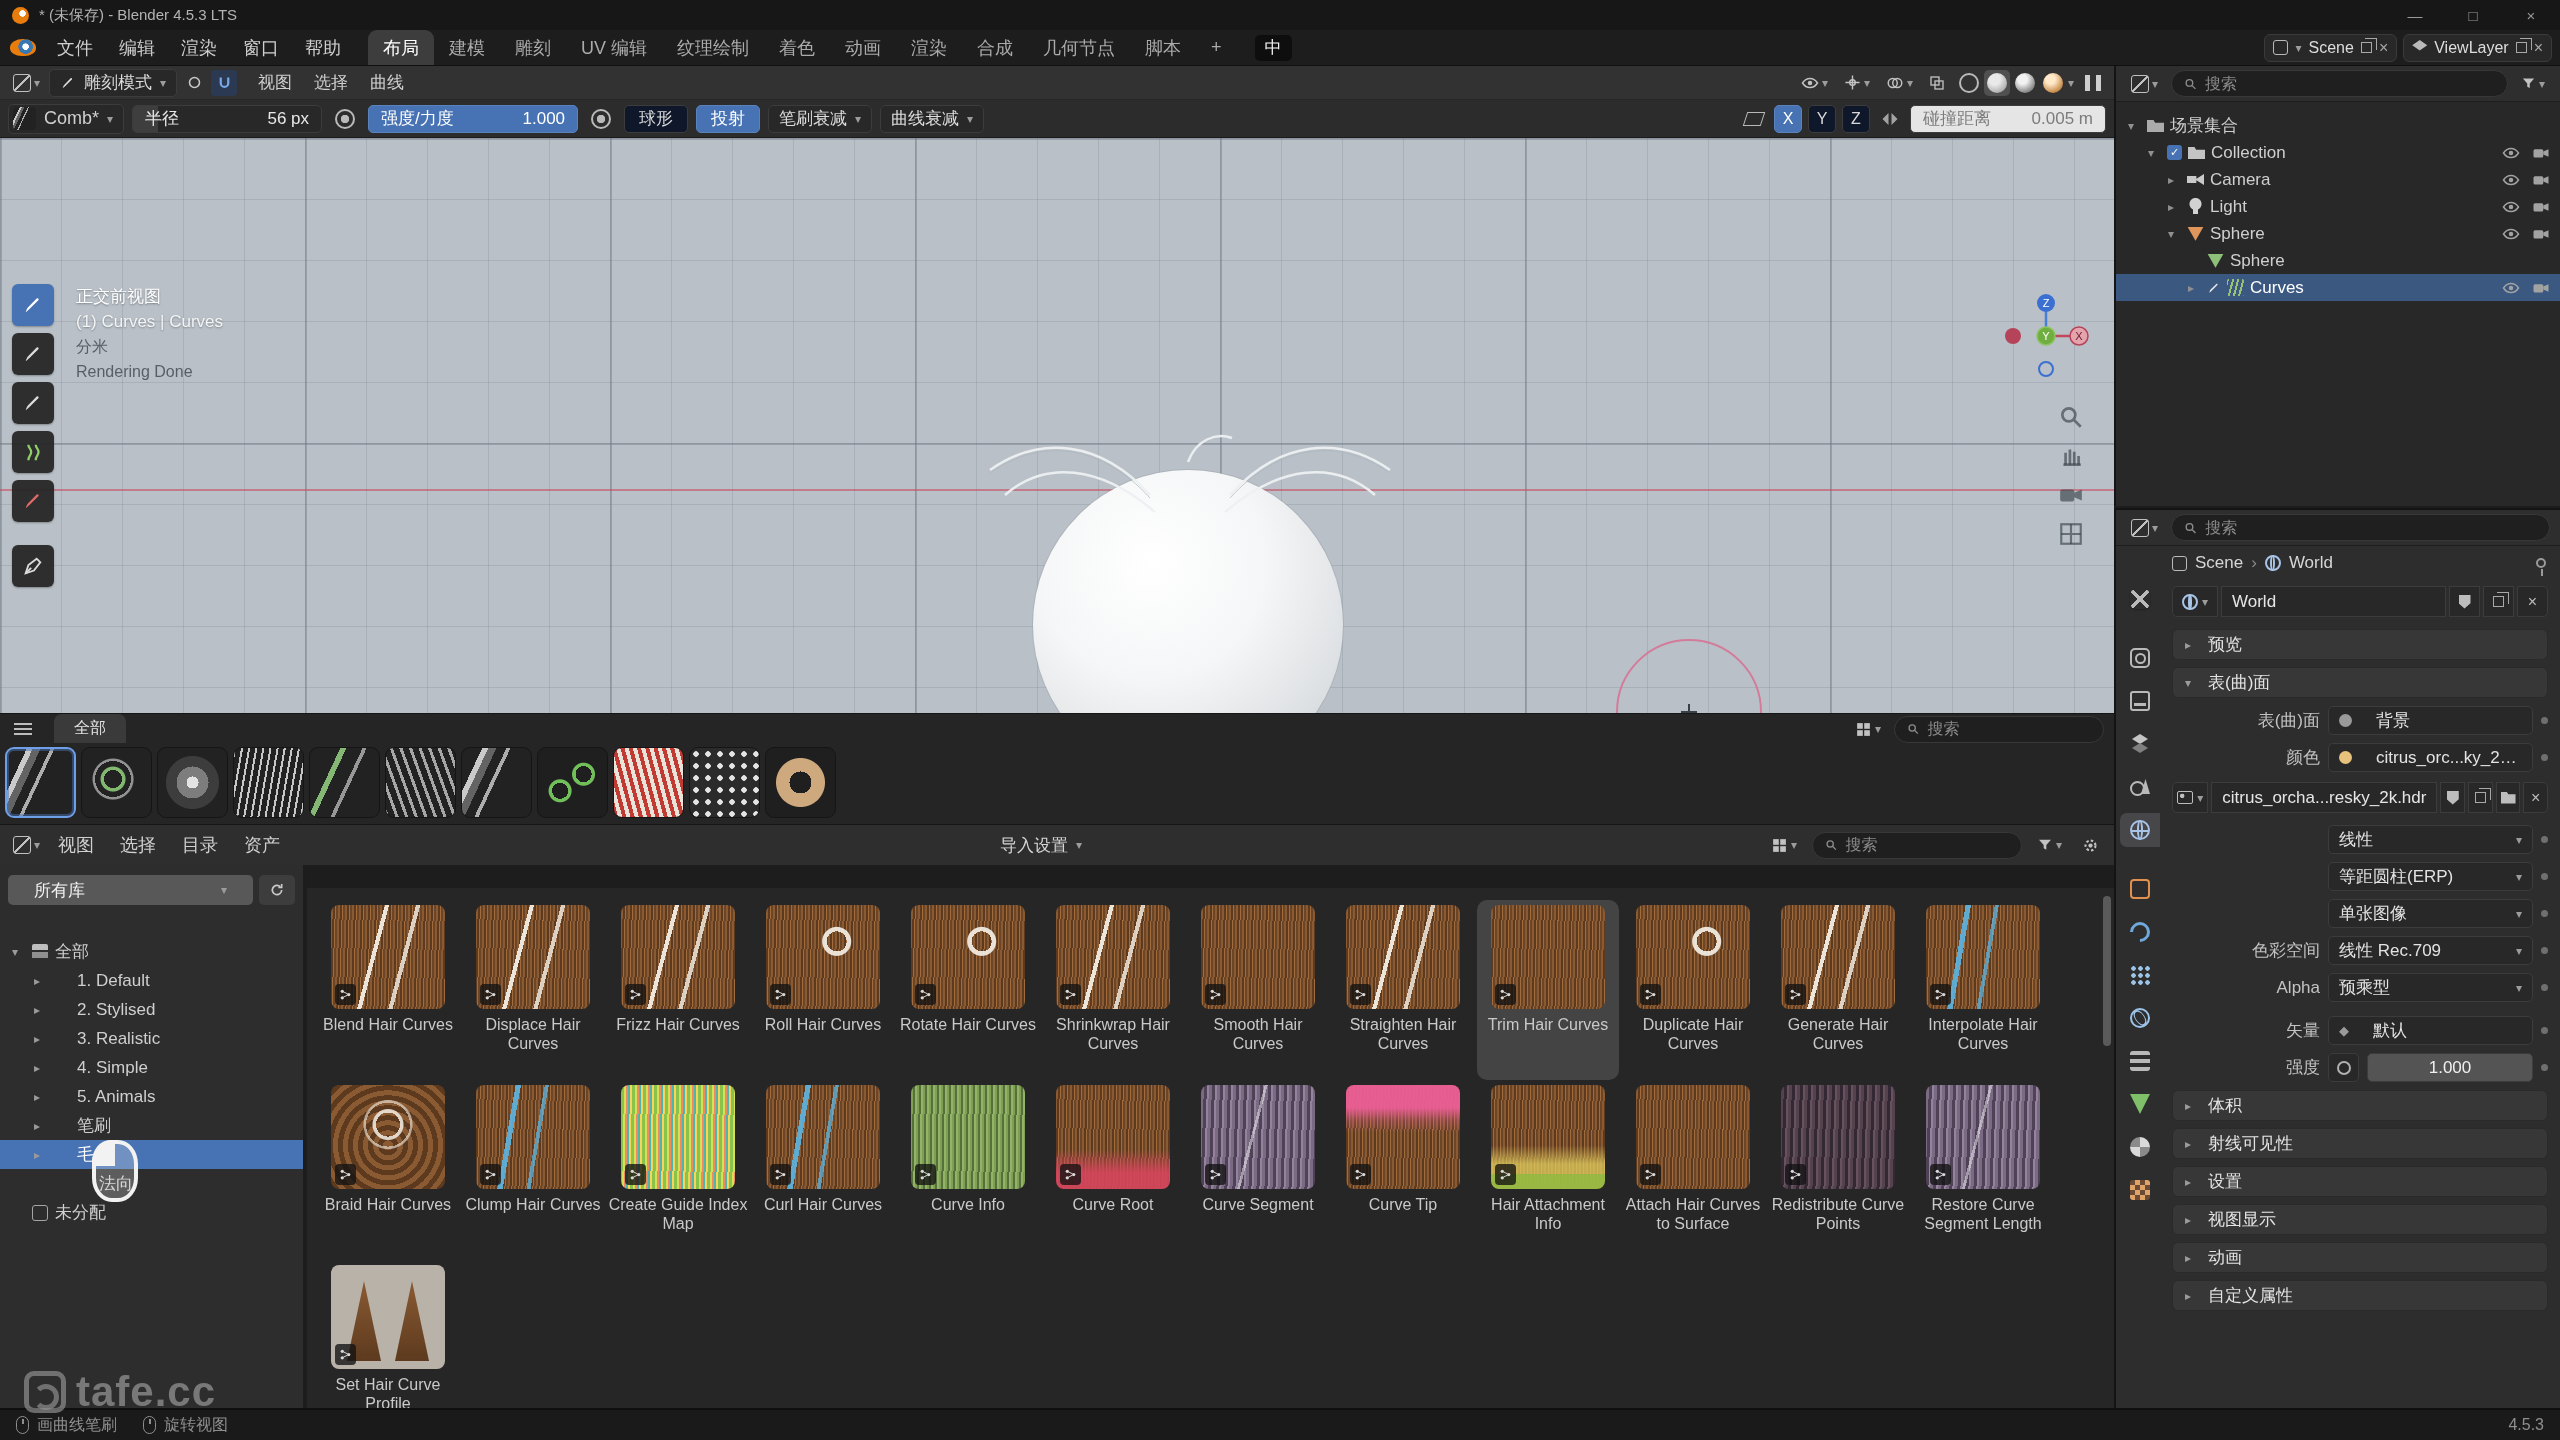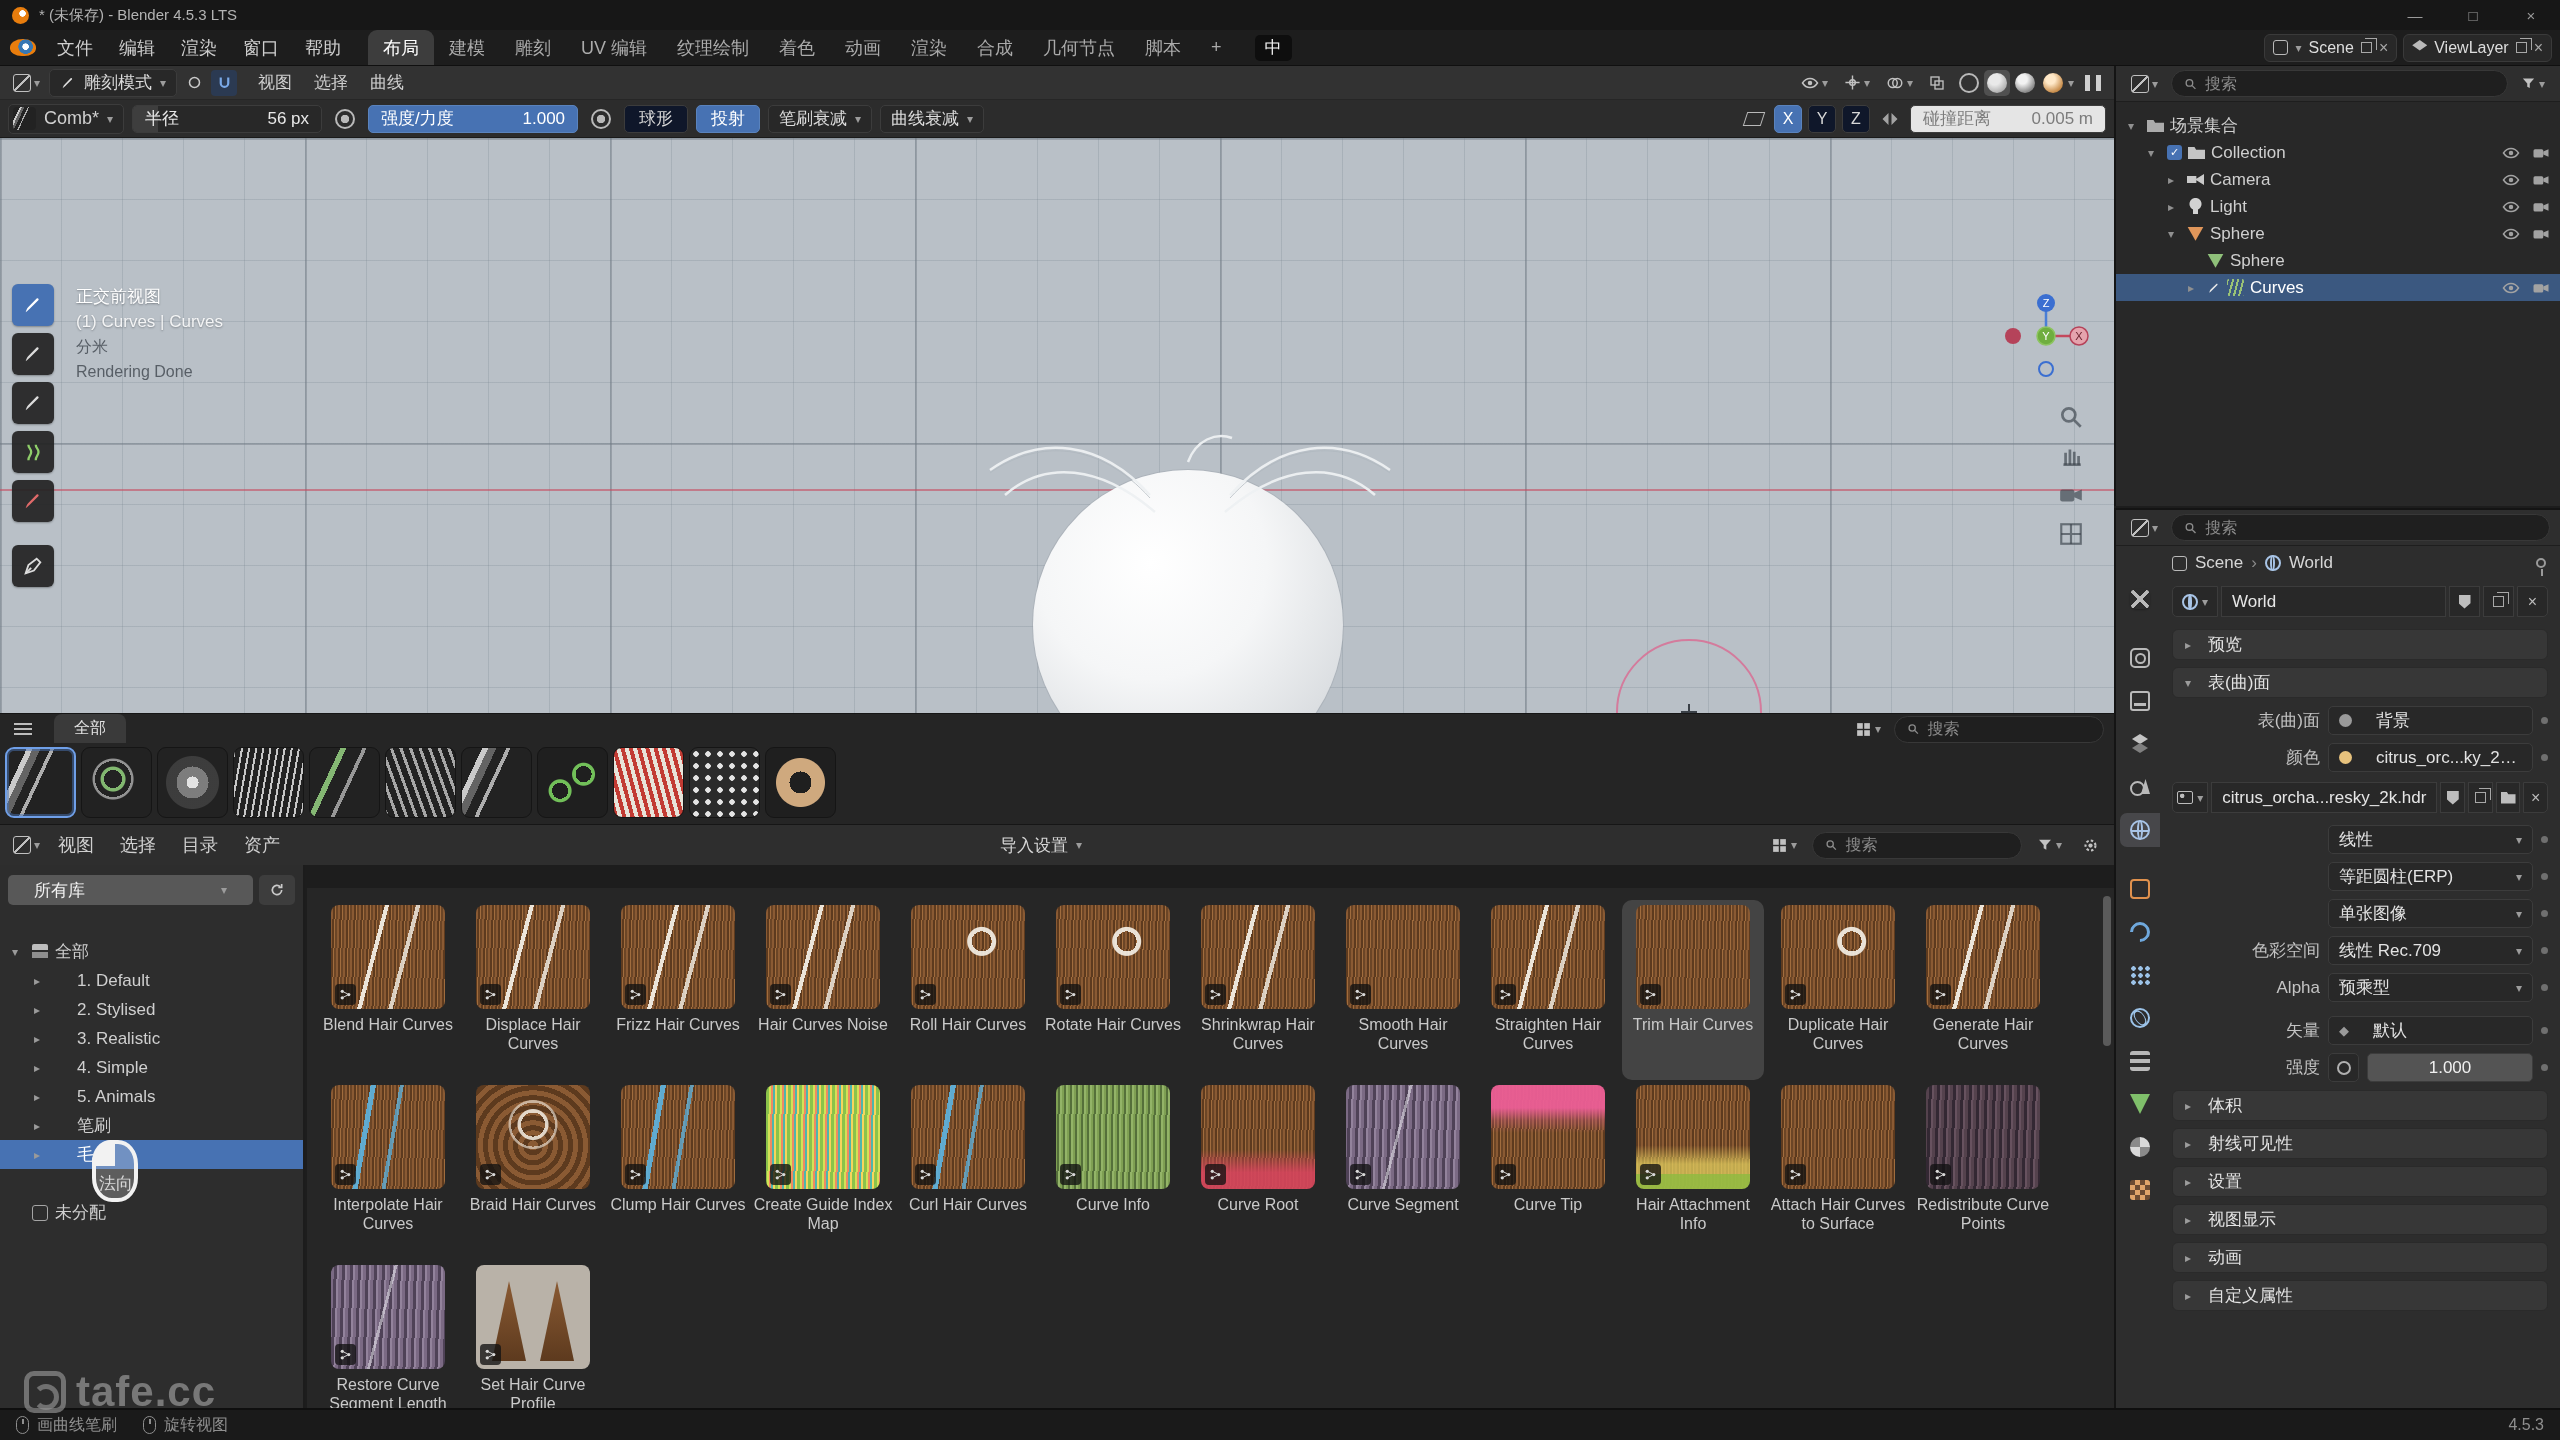--- a/index.html
+++ b/index.html
@@ -804,33 +804,20 @@
                 <circle cx="6" cy="6" r="3" fill="#d8d8d8"></circle>
                 <circle cx="18" cy="12" r="3" fill="#d8d8d8"></circle>
                 <circle cx="6" cy="18" r="3" fill="#d8d8d8"></circle>
                 <path d="M8 7l8 4M8 17l8-4" stroke="#d8d8d8" stroke-width="1.8"></path>
               </svg>
             </div>
           </div>
           <div class="tile-label">Frizz Hair Curves</div>
         </div>
         <div class="tile">
-          <div class="thumb t-hair-light">
-            <div class="badge">
-              <svg width="13" height="13" viewBox="0 0 24 24">
-                <circle cx="6" cy="6" r="3" fill="#d8d8d8"></circle>
-                <circle cx="18" cy="12" r="3" fill="#d8d8d8"></circle>
-                <circle cx="6" cy="18" r="3" fill="#d8d8d8"></circle>
-                <path d="M8 7l8 4M8 17l8-4" stroke="#d8d8d8" stroke-width="1.8"></path>
-              </svg>
-            </div>
-          </div>
-          <div class="tile-label">Hair Curves Noise</div>
-        </div>
-        <div class="tile">
           <div class="thumb t-hair-curl">
             <div class="badge">
               <svg width="13" height="13" viewBox="0 0 24 24">
                 <circle cx="6" cy="6" r="3" fill="#d8d8d8"></circle>
                 <circle cx="18" cy="12" r="3" fill="#d8d8d8"></circle>
                 <circle cx="6" cy="18" r="3" fill="#d8d8d8"></circle>
                 <path d="M8 7l8 4M8 17l8-4" stroke="#d8d8d8" stroke-width="1.8"></path>
               </svg>
             </div>
           </div>

